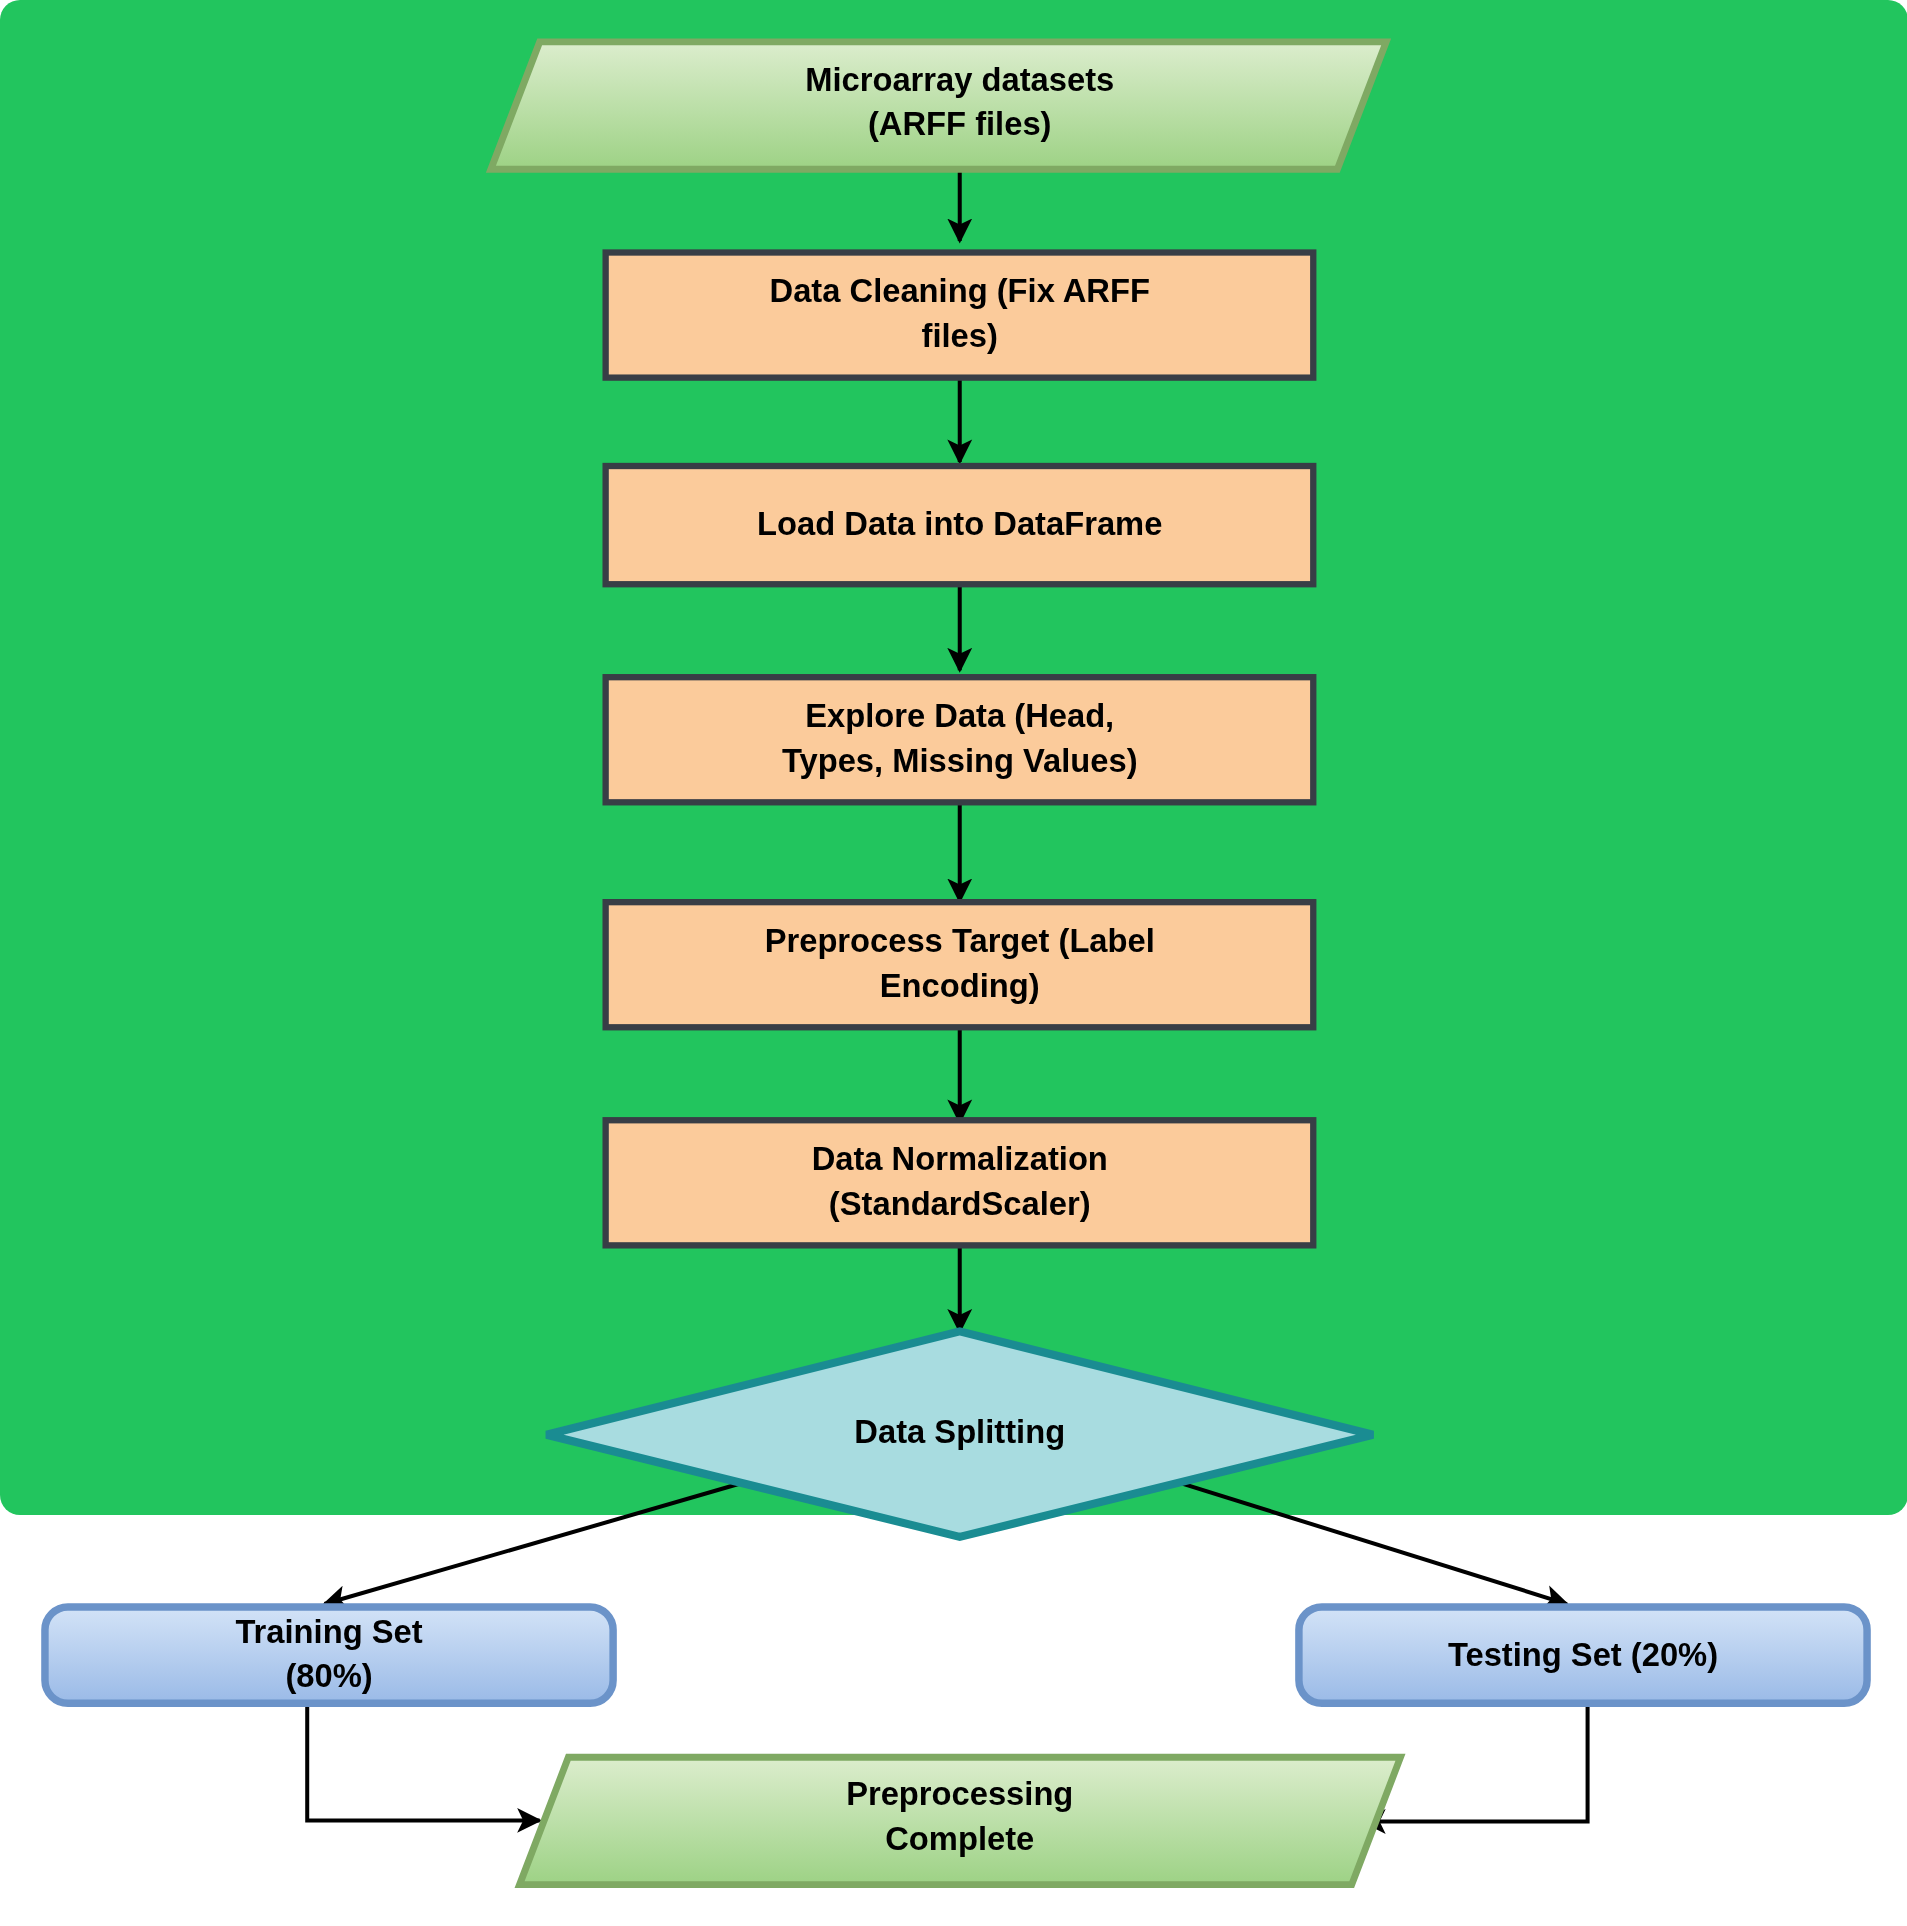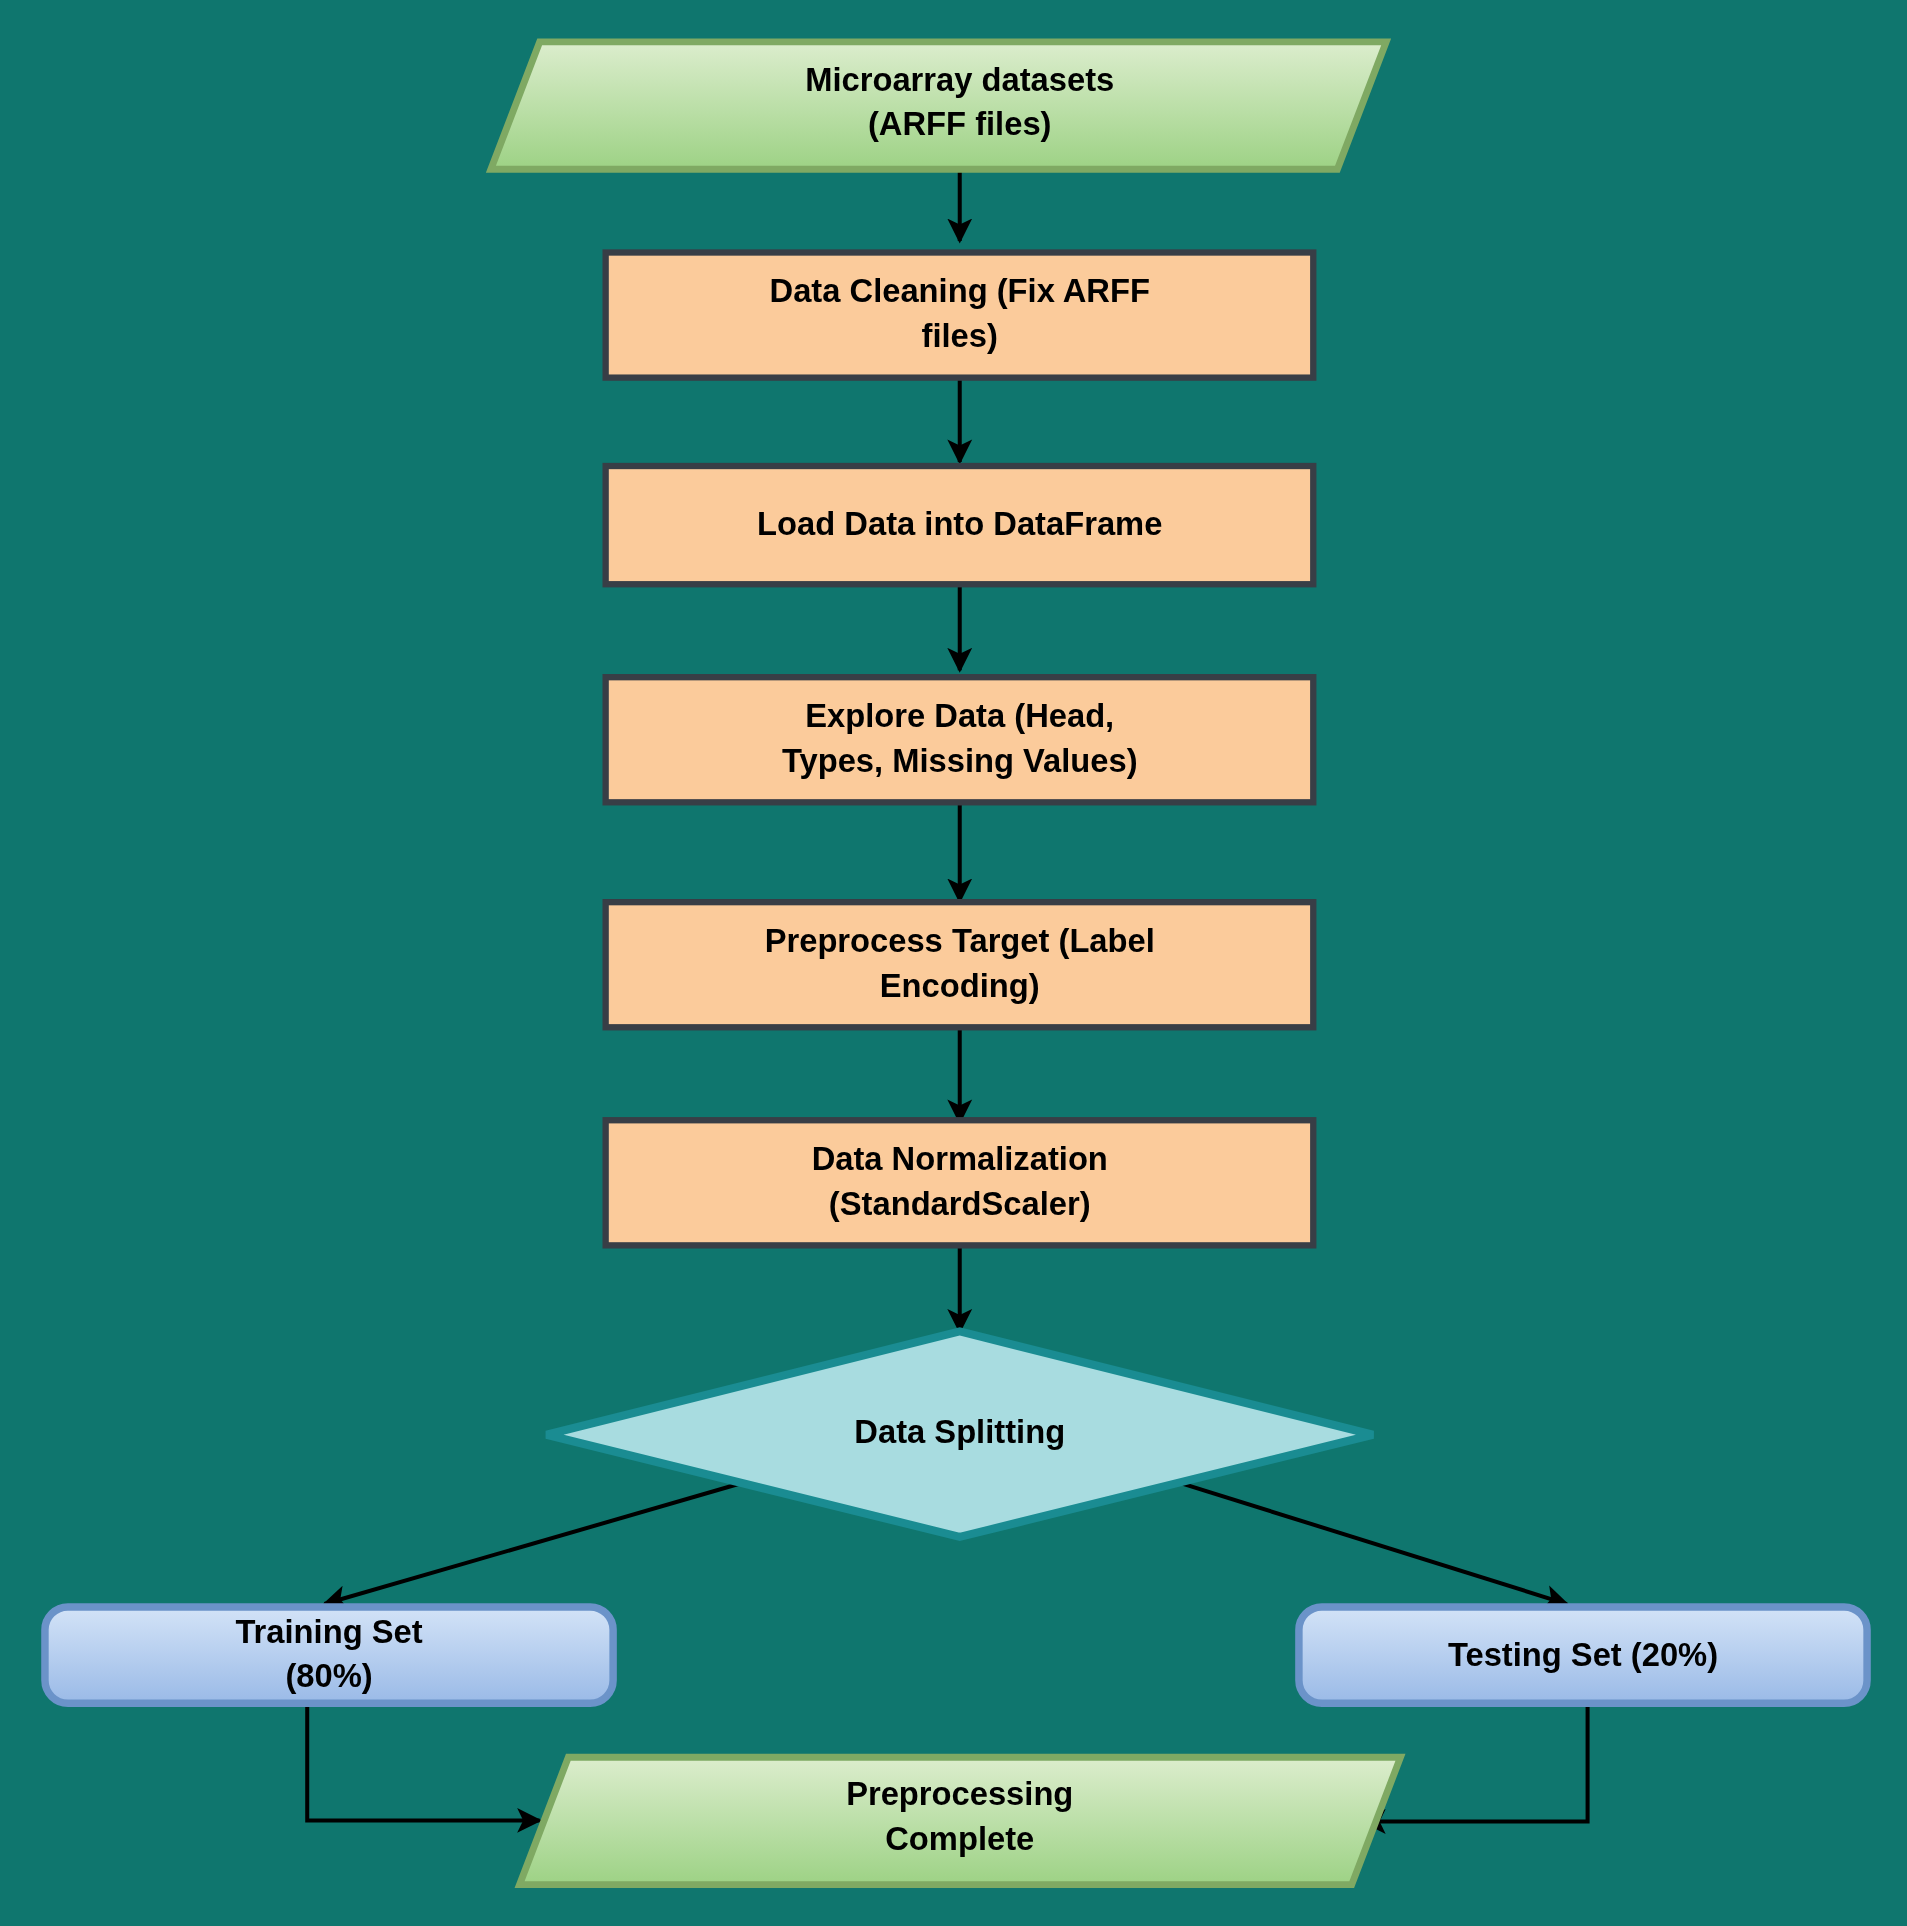--- a/index.html
+++ b/index.html
@@ -9,22 +9,23 @@
   }
   body {
     width: 1908px;
     height: 1926px;
     font-family: "Liberation Sans", sans-serif;
     overflow: hidden;
   }
   #flowchart-root {
     position: relative;
     width: 1908px;
-    height: 1926px;
-    background: #0f766e;
+    height: 1515px;
+    background: #22c55e;
+    border-radius: 20px;
   }
   svg#flow-svg {
     display: block;
     width: 1908px;
     height: 1926px;
   }
   .node-label {
     font-family: "Liberation Sans", sans-serif;
     font-weight: bold;
     font-size: 57px;

